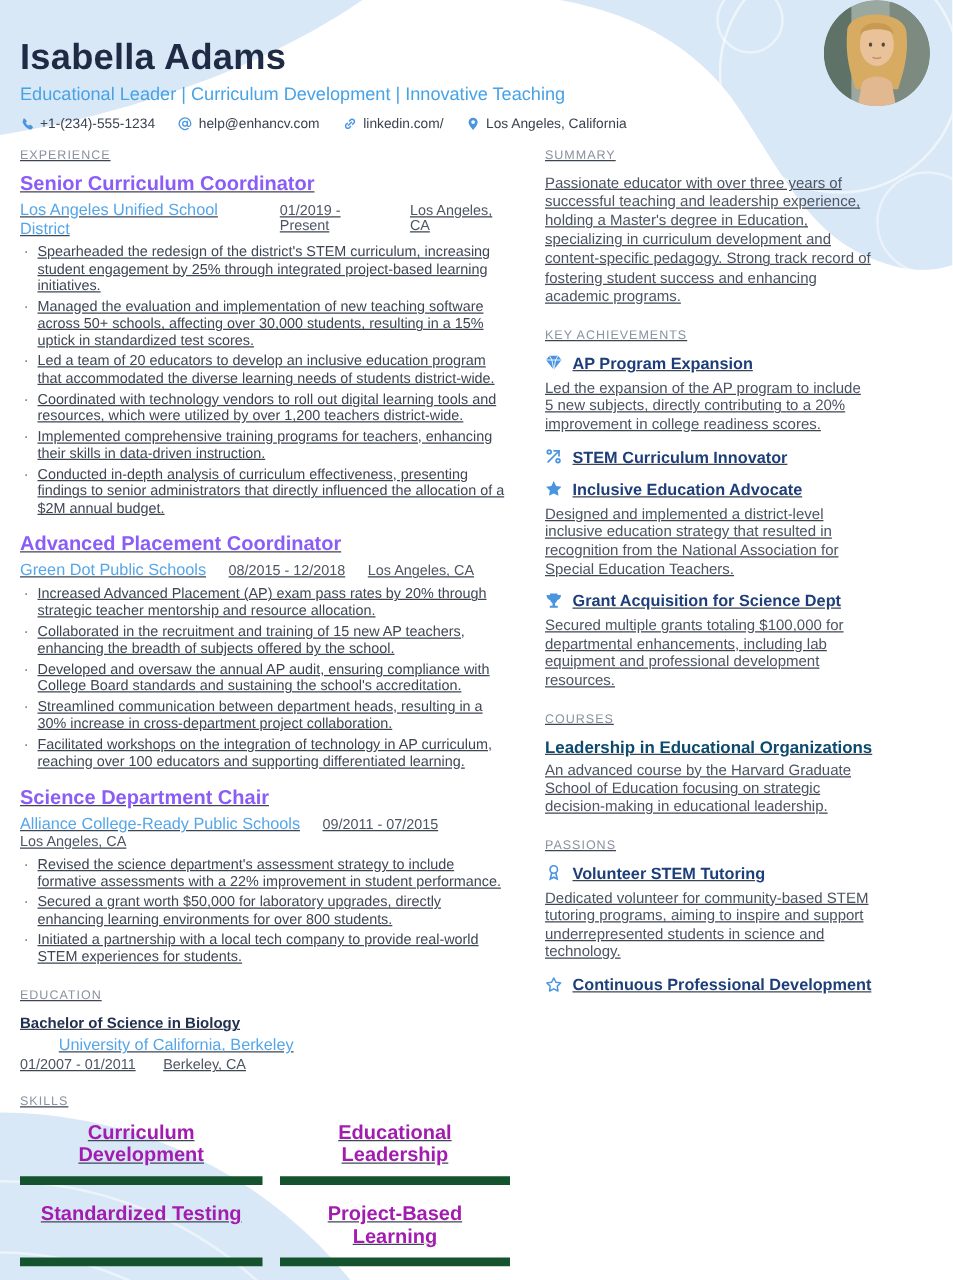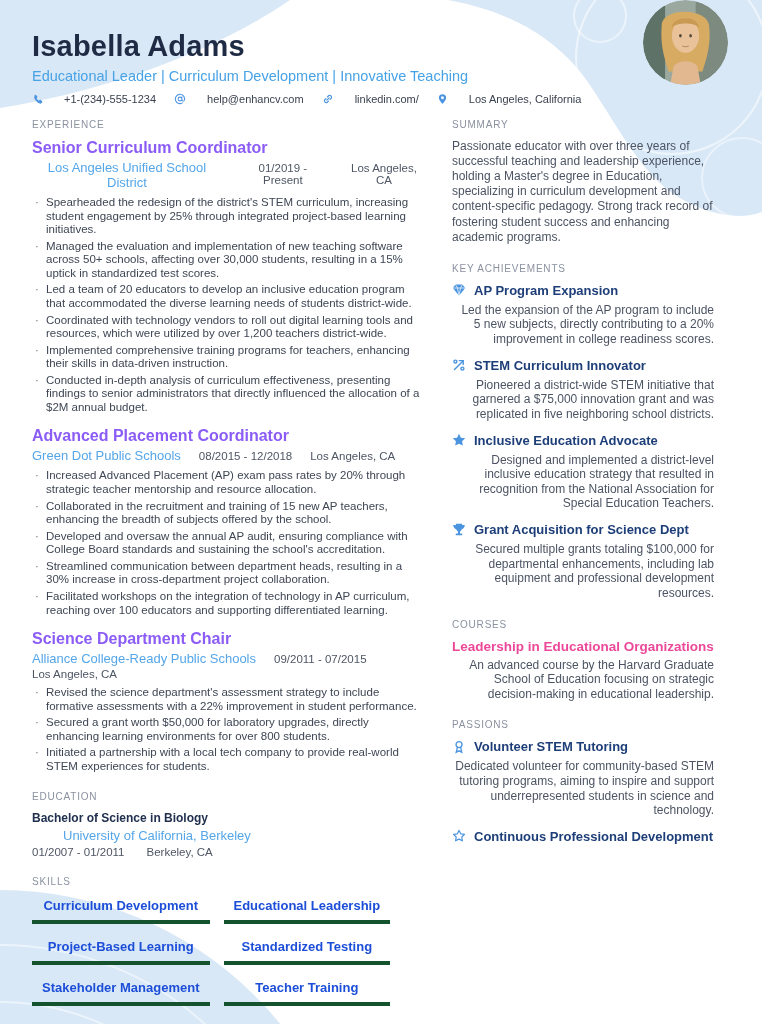--- a/index.html
+++ b/index.html
@@ -1,70 +1,70 @@
 <!DOCTYPE html>
 <html><head>
 <meta charset="utf-8">
 <style>
   html,body{margin:0;padding:0;background:#fff;}
   body{width:762px;height:1024px;overflow:hidden;position:relative;
        font-family:"Liberation Sans","DejaVu Sans",sans-serif;color:#3e4654;}
   .bg{position:absolute;inset:0;width:762px;height:1024px;z-index:0;pointer-events:none;}
-  .page{position:relative;z-index:1;width:762px;height:728px;box-sizing:border-box;padding:0 32px;}
+  .page{position:relative;z-index:1;width:762px;height:728px;box-sizing:border-box;padding:0 16px;}
 
   
   .header{padding-top:30px;position:relative;}
   .name{margin:0;font-size:29px;font-weight:600;color:#1f2b44;letter-spacing:.2px;}
   .tagline{margin-top:5px;font-size:14.5px;font-weight:500;color:#47a2e6;}
   .contact{margin-top:9px;display:flex;align-items:center;gap:18px;font-size:11px;color:#3a424f;}
-  .c-item{display:flex;align-items:center;gap:21px;}
+  .c-item{display:flex;align-items:center;gap:5px;}
   .c-item svg{display:block;}
   .avatar{position:absolute;top:0px;right:2px;width:85px;height:85px;border-radius:50%;overflow:hidden;}
   .avatar svg{display:block;}
 
   
   .cols{display:flex;gap:28px;margin-top:14px;}
   .col-left{width:392px;flex:none;}
   .col-right{width:262px;flex:none;}
 
   .sec-label{font-size:10px;letter-spacing:.08em;color:#8a92a0;margin:0 0 9px;}
-  .sec{margin-bottom:18px;}
+  .sec{margin-bottom:18px;text-decoration:underline;}
 
   
   .job{margin-bottom:13px;}
   .job-title{margin:0;font-size:16px;font-weight:600;color:#8b5cf6;}
-  .job-meta{display:flex;align-items:baseline;gap:18px;margin-top:3px;text-align:center;}
+  .job-meta{display:flex;align-items:baseline;gap:18px;margin-top:3px;}
   .company{font-size:13px;color:#55a6e8;font-weight:500;}
   .dates,.loc{font-size:11.5px;color:#4e5664;}
   .loc-line{font-size:11.5px;color:#4e5664;margin-top:2px;}
   ul.bullets{margin:6px 0 0;padding:0;list-style:none;}
   ul.bullets li{position:relative;padding-left:14px;font-size:11.5px;line-height:1.18;
                 color:#3e4654;margin-bottom:3px;}
   ul.bullets li::before{content:"·";position:absolute;left:3px;top:0;color:#6b7383;}
 
   
   .degree{margin:0;font-size:12px;font-weight:600;color:#21304e;}
   .school{font-size:13px;color:#55a6e8;font-weight:500;margin-top:3px;margin-left:31px;}
   .edu-meta{display:flex;gap:22px;font-size:11.5px;color:#4e5664;margin-top:3px;}
 
   
   .skills-grid{display:grid;grid-template-columns:auto auto;justify-content:start;
                column-gap:14px;row-gap:13px;}
-  .skill{font-size:13px;font-weight:bold;color:#1d4ed8;text-align:center;
-         padding:2px 10px 7px;border-bottom:4px solid #14532d;}
+  .skill{font-size:16px;font-weight:bold;color:#a21caf;text-align:center;
+         padding:2px 10px 7px;border-bottom:7px solid #14532d;}
 
   
   .summary-text{font-size:12px;line-height:1.26;color:#4c5463;margin:0;}
   .ach{margin-bottom:11px;}
   .ach-head{display:flex;align-items:center;gap:8px;margin-bottom:5px;}
   .ach-head svg{flex:none;display:block;}
   .ach-title{margin:0;font-size:13px;font-weight:600;color:#1d3e78;}
-  .ach-text{margin:0;font-size:12px;line-height:1.22;color:#4c5463;text-align:right;}
+  .ach-text{margin:0;font-size:12px;line-height:1.22;color:#4c5463;}
   .course{margin-bottom:12px;}
-  .course-title{margin:0 0 4px;font-size:13.5px;font-weight:600;color:#ec4899;}
+  .course-title{margin:0 0 4px;font-size:13.5px;font-weight:600;color:#0c4a6e;}
 </style>
 </head>
 <body>
 
 <svg class="bg" viewBox="0 0 762 1024" xmlns="http://www.w3.org/2000/svg">
   <path d="M0,0 H290 C210,55 100,92 0,108 Z" fill="#d9e8f7"></path>
   <path d="M762,0 H448 C515,12 558,42 585,78 C615,120 638,172 678,197 C710,216 740,220 762,212 Z" fill="#d9e8f7"></path>
   <circle cx="672" cy="58" r="96" fill="none" stroke="rgba(255,255,255,0.55)" stroke-width="2"></circle>
   <circle cx="600" cy="16" r="26" fill="none" stroke="rgba(255,255,255,0.5)" stroke-width="2"></circle>
   <circle cx="742" cy="178" r="40" fill="none" stroke="rgba(255,255,255,0.45)" stroke-width="2"></circle>
@@ -194,22 +194,22 @@
           <span>01/2007 - 01/2011</span>
           <span>Berkeley, CA</span>
         </div>
       </section>
 
       <section class="sec">
         <div class="sec-label">SKILLS</div>
         <div class="skills-grid">
           <span class="skill">Curriculum Development</span>
           <span class="skill">Educational Leadership</span>
+          <span class="skill">Standardized Testing</span>
           <span class="skill">Project-Based Learning</span>
-          <span class="skill">Standardized Testing</span>
           <span class="skill">Stakeholder Management</span>
           <span class="skill">Teacher Training</span>
         </div>
       </section>
 
       <section class="sec">
         <div class="sec-label">LANGUAGES</div>
 
       </section>
 
@@ -241,21 +241,20 @@
             <svg width="14" height="14" viewBox="0 0 14 14">
                 <g stroke="#4b94e0" stroke-width="1.4" fill="none" stroke-linecap="round">
                   <path d="M2.5 11.5 11 3"></path>
                   <path d="M7.2 2.6h4v4"></path>
                   <circle cx="3.4" cy="3.6" r="1.5"></circle>
                   <circle cx="10.4" cy="10.6" r="1.5"></circle>
                 </g>
               </svg>
             <h3 class="ach-title">STEM Curriculum Innovator</h3>
           </div>
-          <p class="ach-text">Pioneered a district-wide STEM initiative that garnered a $75,000 innovation grant and was replicated in five neighboring school districts.</p>
         </div>
 
         <div class="ach">
           <div class="ach-head">
             <svg width="14" height="14" viewBox="0 0 14 14">
                 <path d="M7 .8l1.9 3.9 4.3.6-3.1 3 .7 4.3L7 10.7l-3.8 1.9.7-4.3-3.1-3 4.3-.6z" fill="#4b94e0"></path>
               </svg>
             <h3 class="ach-title">Inclusive Education Advocate</h3>
           </div>
           <p class="ach-text">Designed and implemented a district-level inclusive education strategy that resulted in recognition from the National Association for Special Education Teachers.</p>

